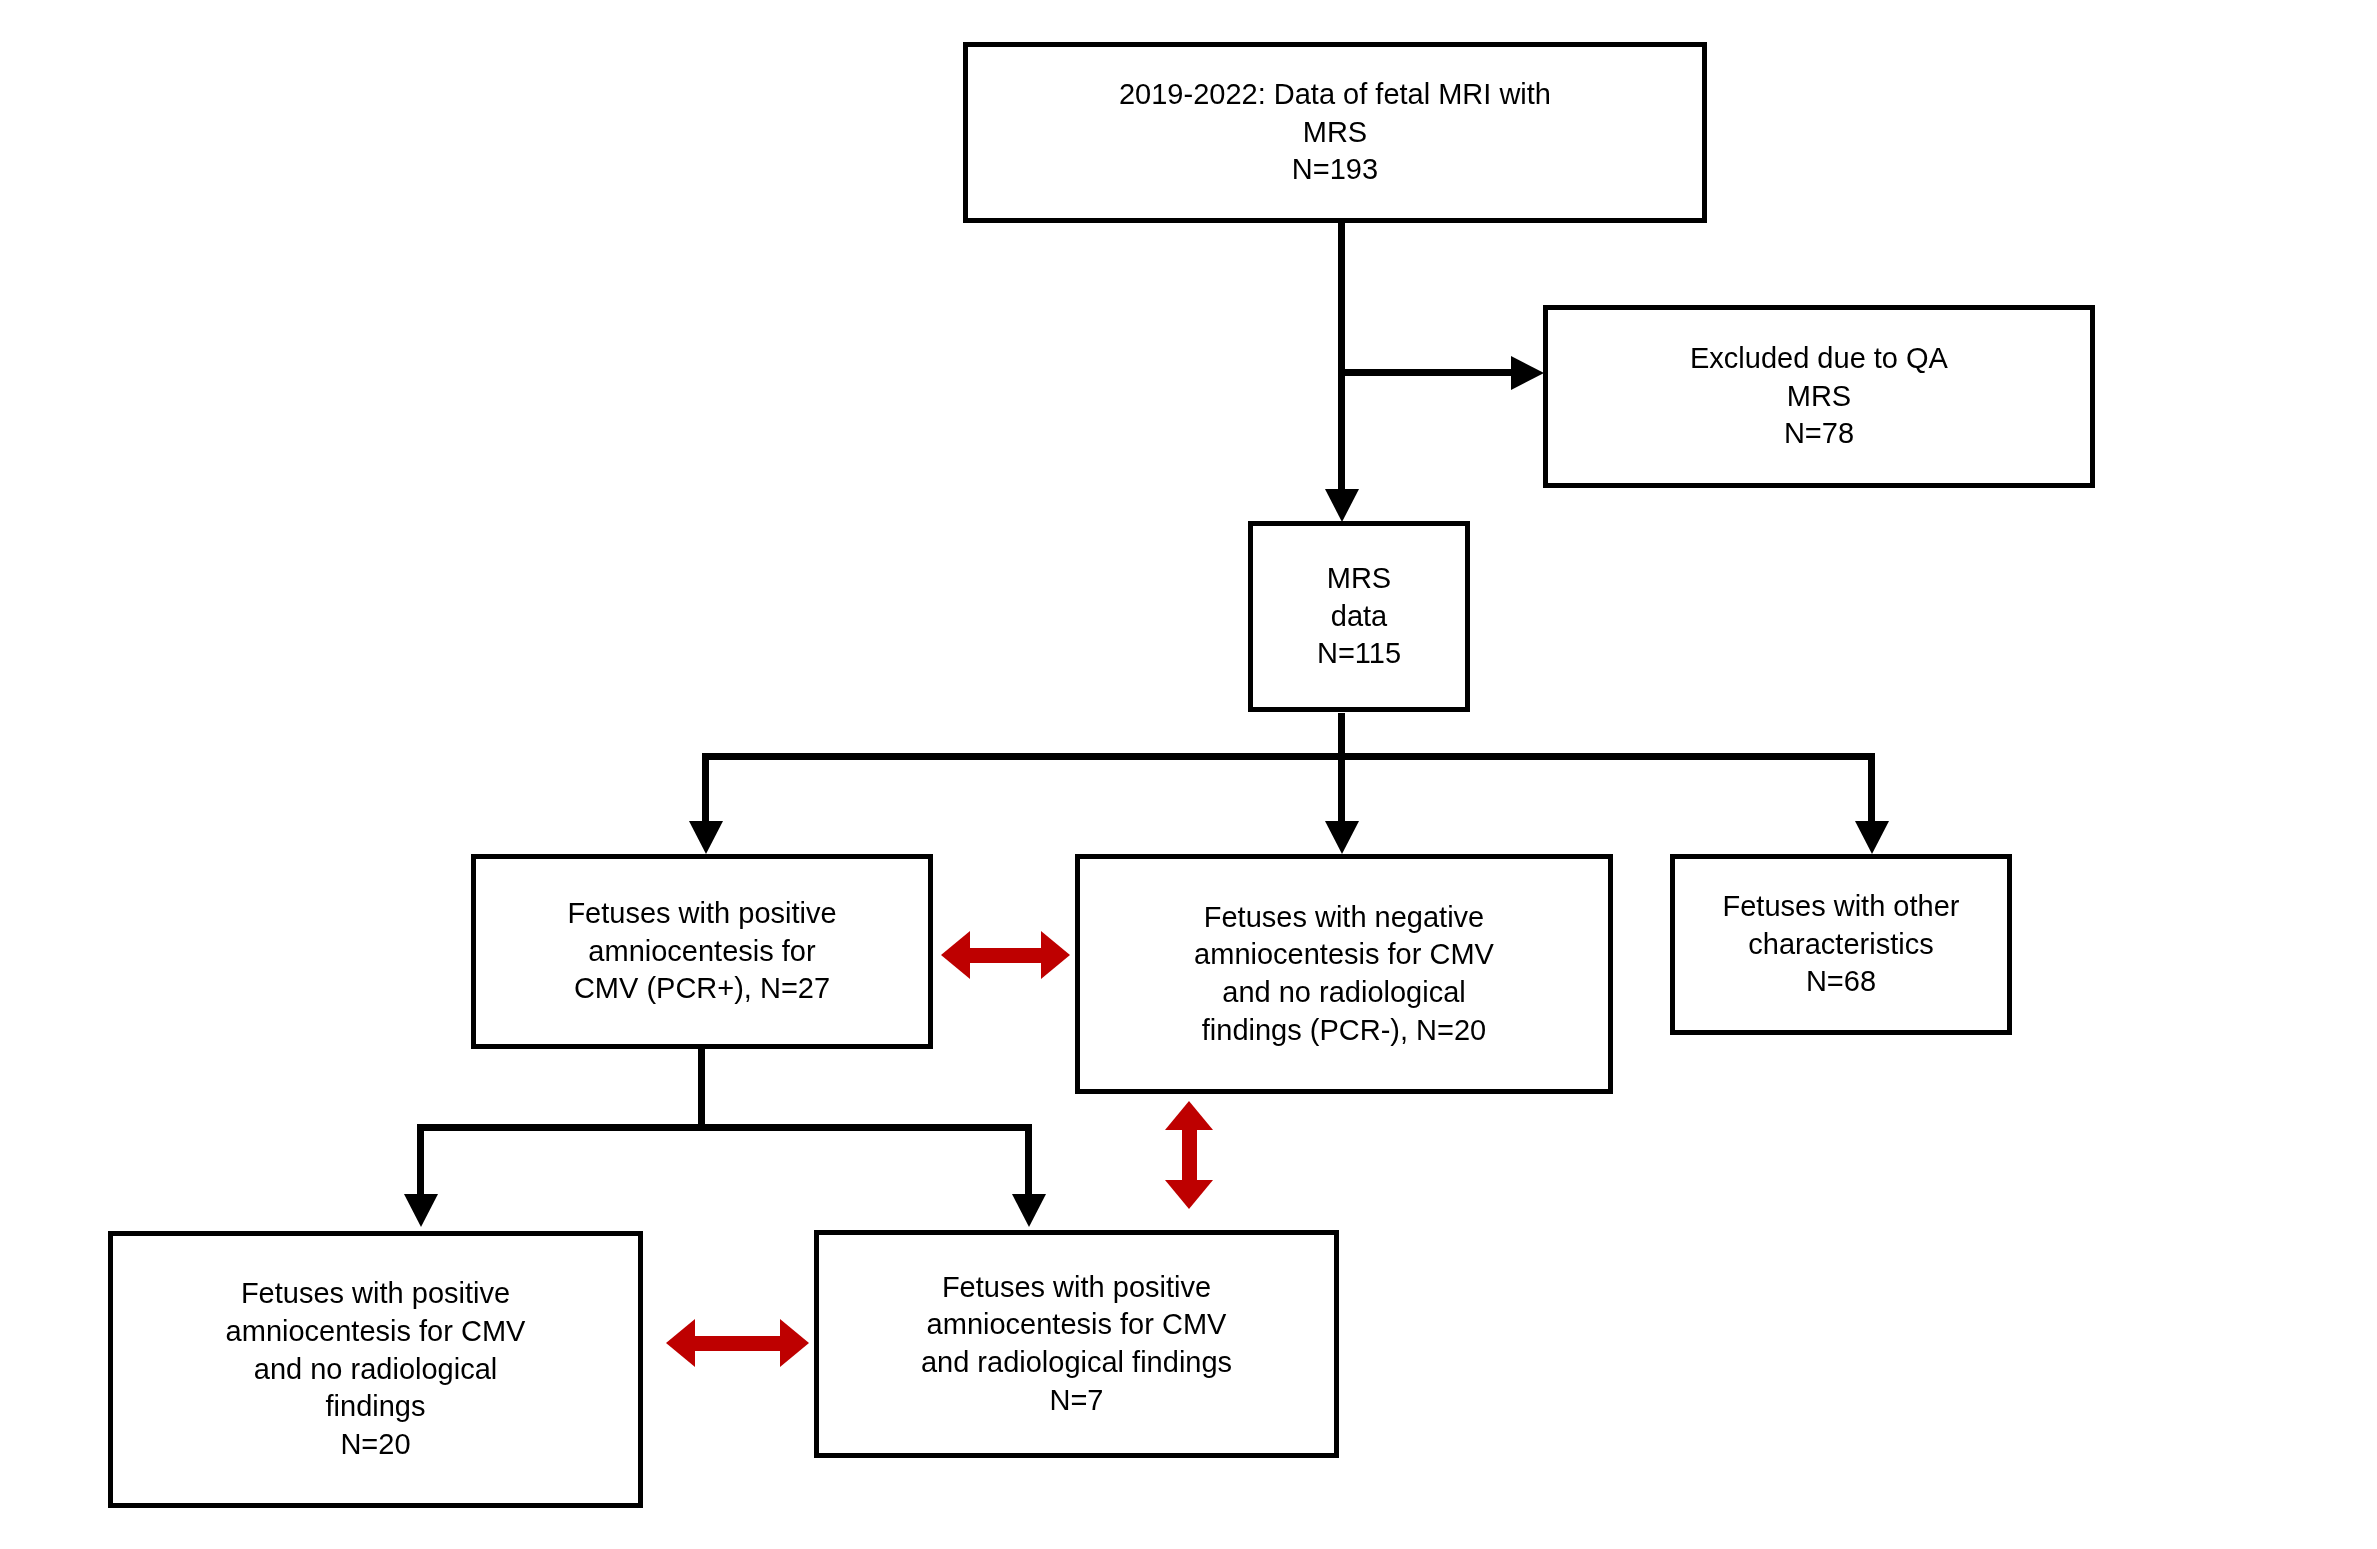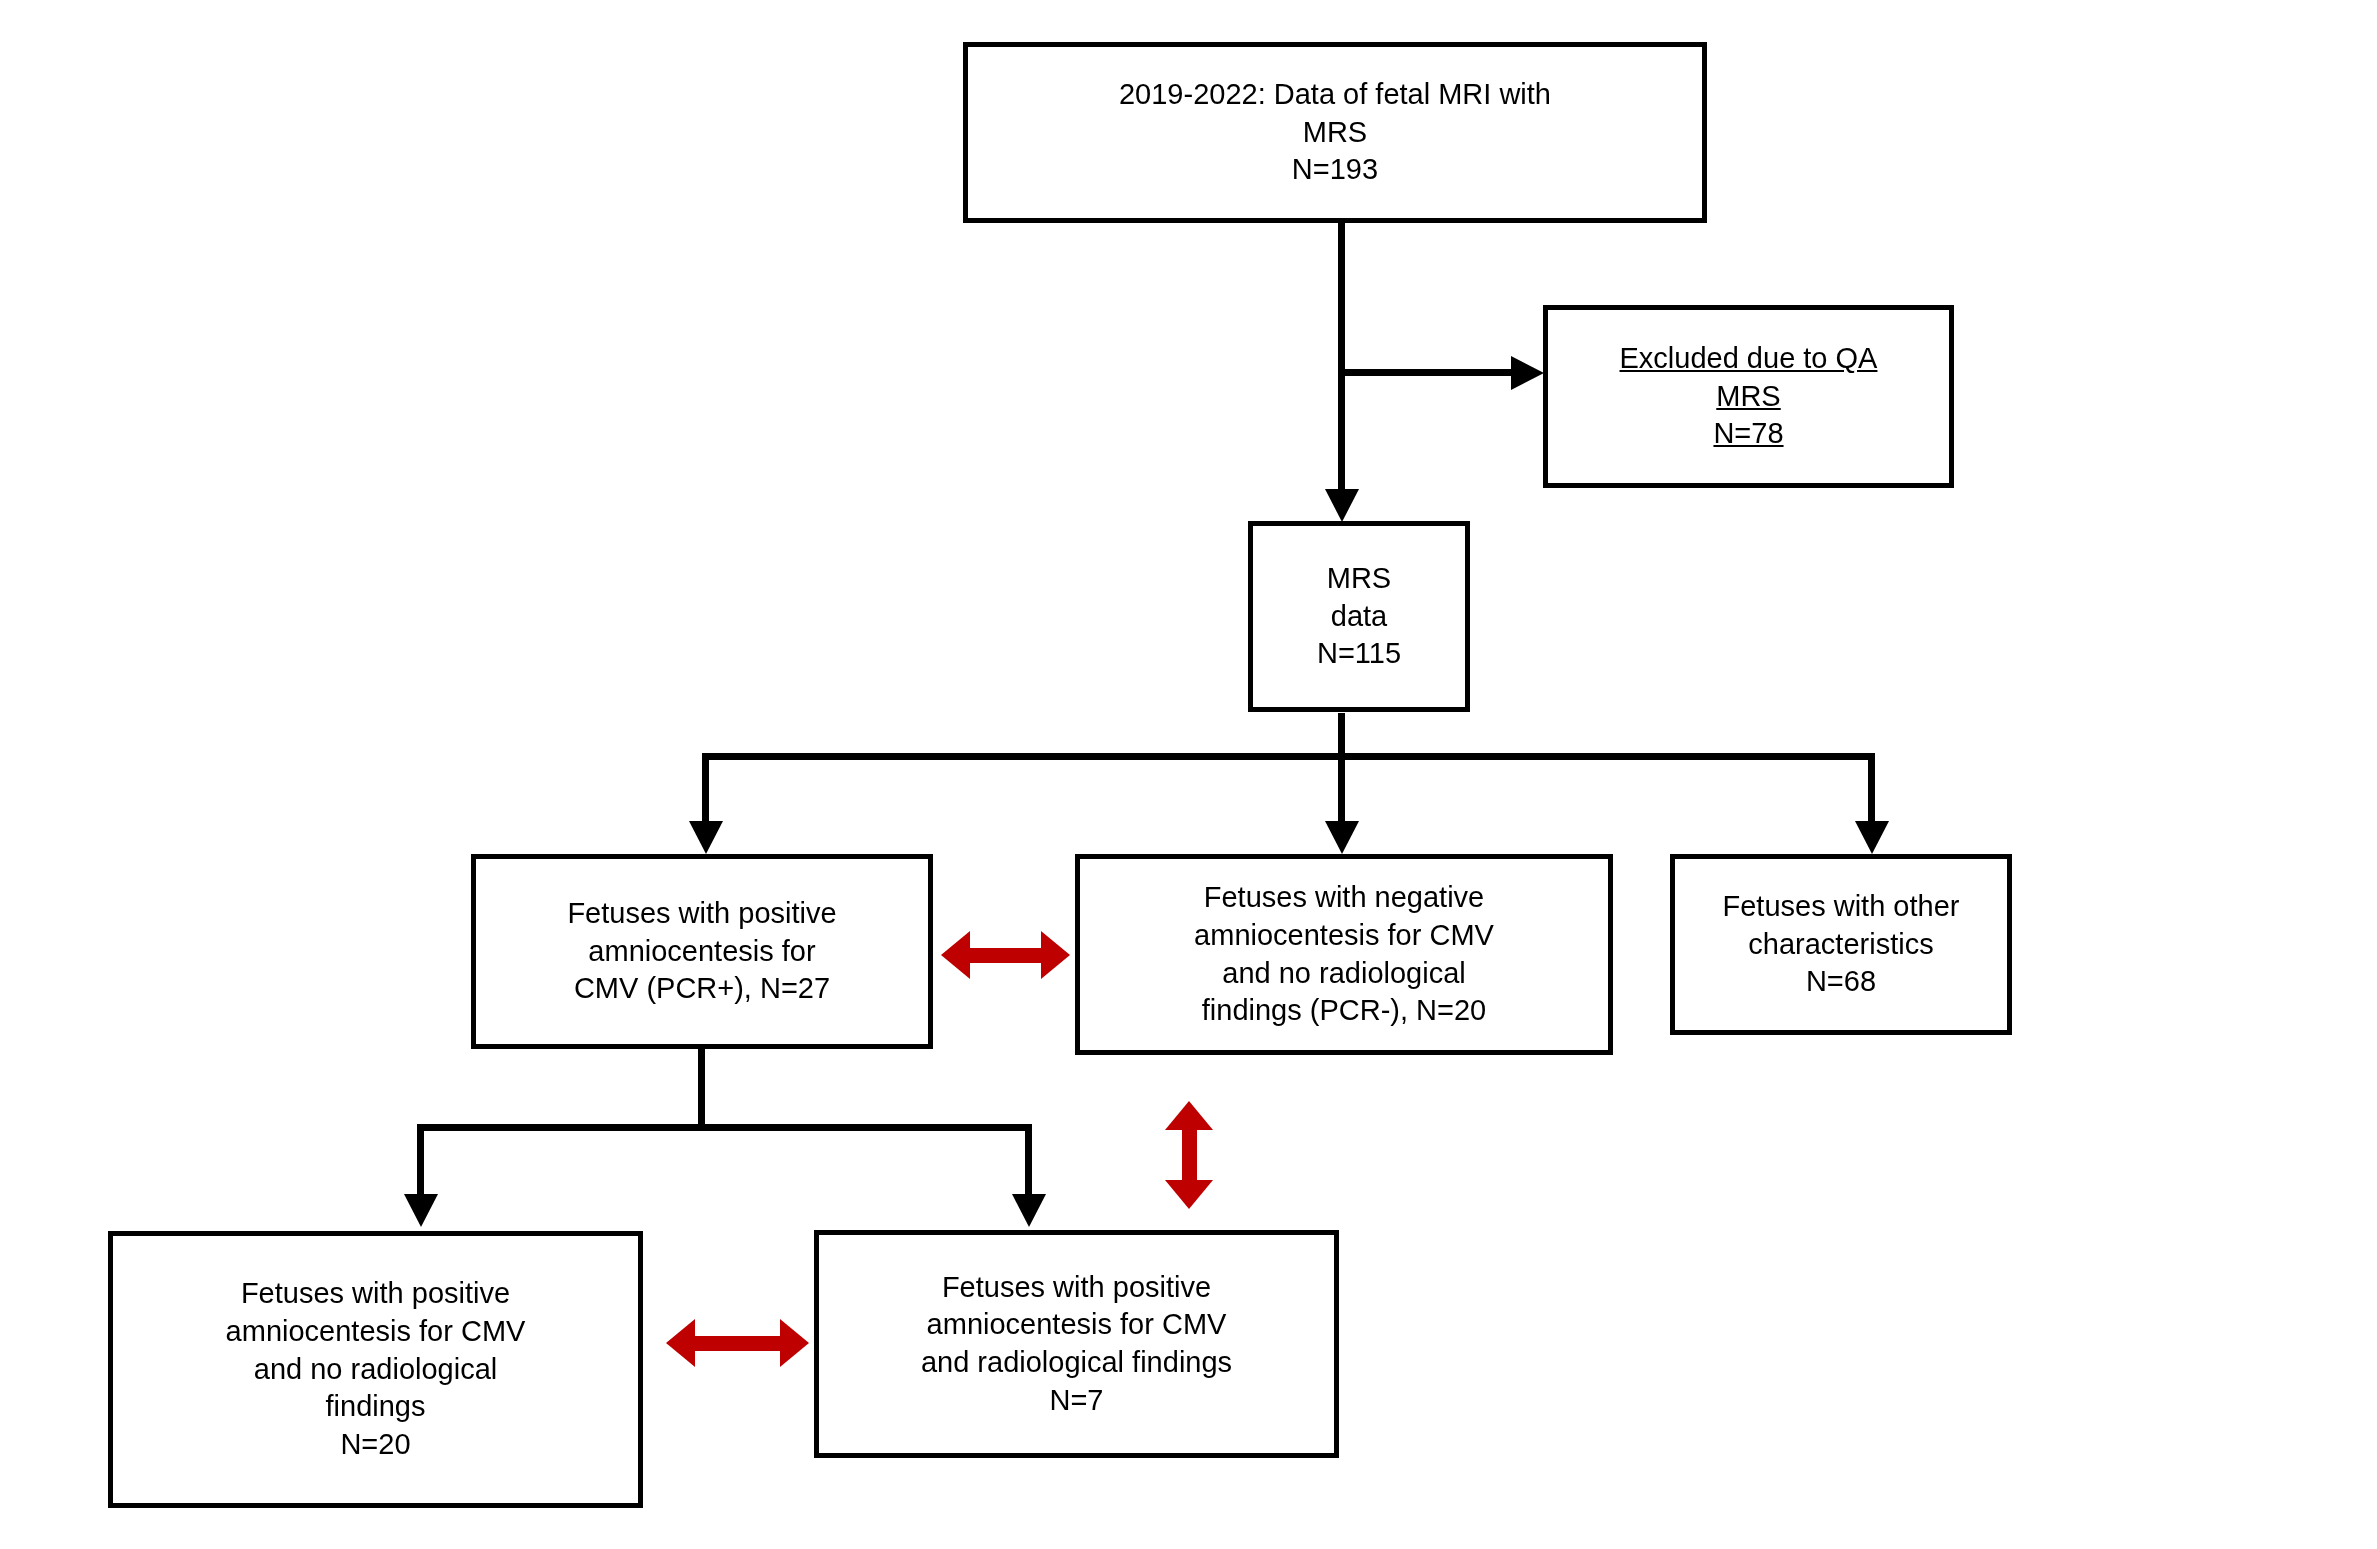--- a/index.html
+++ b/index.html
@@ -30,24 +30,24 @@
     z-index: 5;
   }
   .node .txt {
     display: block;
     width: 100%;
     padding: 0 8.1px;
     white-space: pre-line;
   }
   
   #node-source      { left:963px; top:  42px; width: 744px; height: 181px; }
-  #node-excluded    { left:1543px; top: 305px; width: 411px; height: 183px; text-decoration: underline; }
+  #node-excluded    { left:1543px; top: 305px; width: 552px; height: 183px; }
   #node-mrsdata     { left:1248px; top: 521px; width: 222px; height: 191px; }
   #node-pcrpos      { left: 471px; top:854px; width: 462px; height: 195px; }
-  #node-pcrneg      { left:1075px; top:854px; width: 538px; height: 201px; align-items: center; }
+  #node-pcrneg      { left:1075px; top:854px; width: 538px; height: 240px; align-items: center; }
   #node-other       { left:1670px; top:854px; width: 342px; height: 181px; }
   #node-posnorad    { left: 108px; top:1231px; width: 535px; height: 277px; }
   #node-posrad      { left:814px; top:1230px; width: 525px; height: 228px; }
 
   
   .vline, .hline {
     position: absolute;
     background: #000000;
     z-index: 2;
   }

